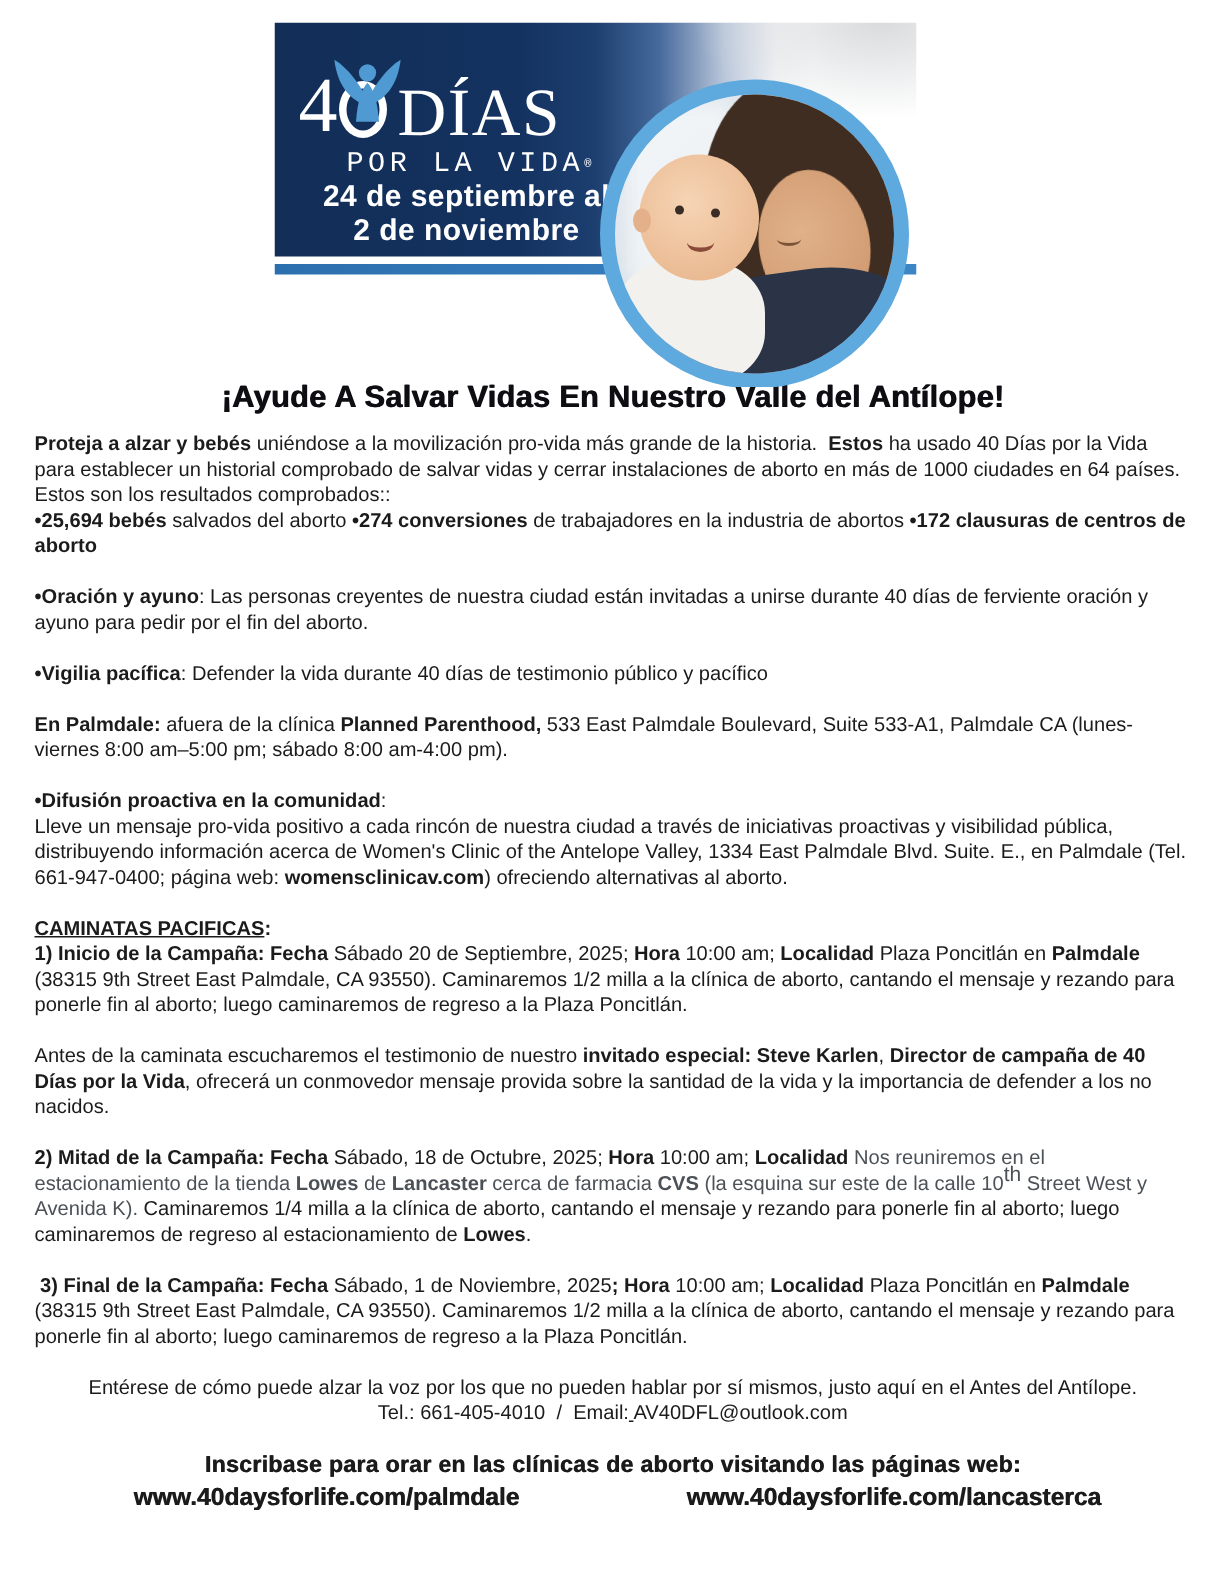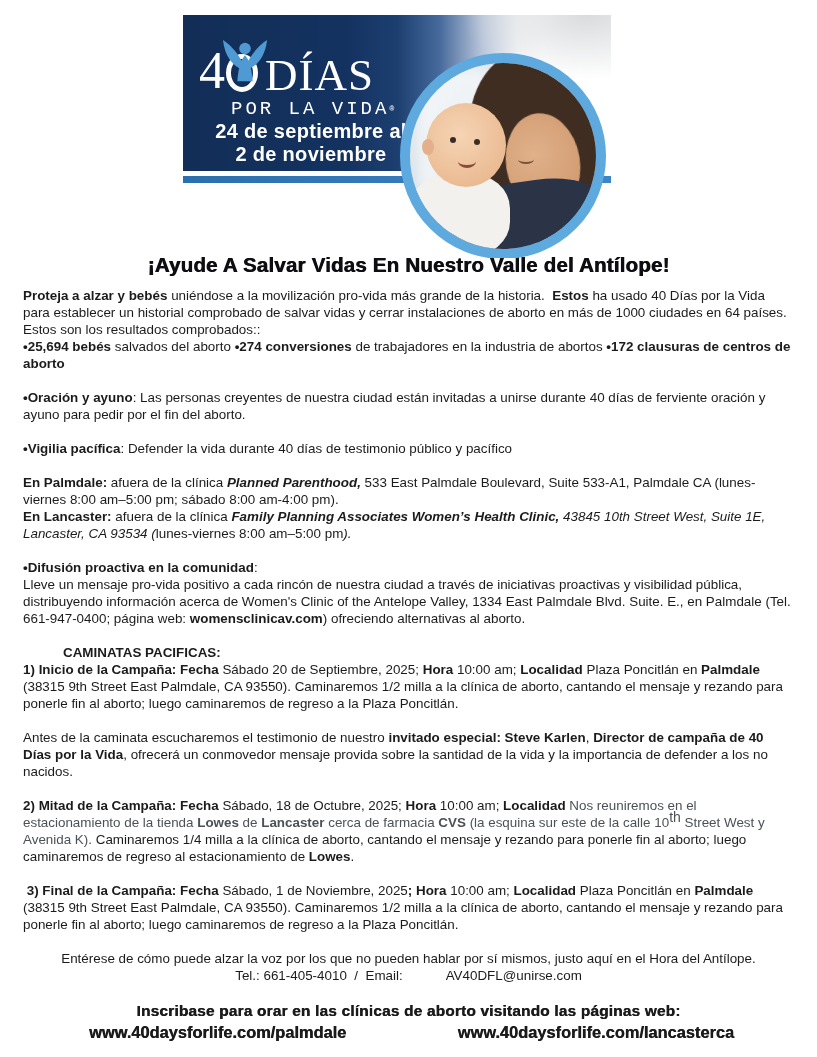--- a/index.html
+++ b/index.html
@@ -49,22 +49,22 @@
   .baby-ear{left:12px;top:76px;width:12px;height:16px;background:#e3b08a;border-radius:50%;}
 
   
   .doc{position:absolute;left:23px;top:252px;width:771px;}
   .title{font-size:20.5px;line-height:26px;font-weight:700;text-align:center;margin:0 0 9px 0;
          letter-spacing:0.2px;text-shadow:0.6px 0 0 currentColor;}
   .para{margin:0;font-size:13.4px;line-height:17px;}
   .gap{margin-top:17px;}
   .center{text-align:center;}
   .rb{font-weight:700;}
-  .ri{font-style:italic;}
-  .ru{margin-left:40px;}
+  .ri{}
+  .ru{text-decoration:underline;}
   .rgray{color:#4b5156;}
   .rsup{vertical-align:super;font-size:14px;line-height:0;}
   .inscribase{font-size:15.4px;line-height:20px;letter-spacing:0.2px;
               text-shadow:0.4px 0 0 currentColor;}
   .links-row{display:flex;justify-content:space-between;padding:0 60px 0 66px;font-size:16.4px;
              line-height:21px;margin-top:1px;text-shadow:0.4px 0 0 currentColor;}
 </style>
 </head>
 <body>
 
@@ -114,30 +114,29 @@
   </div>
 
   <div class="doc" style="color: rgb(27, 27, 27);">
     <div class="title" style="color: rgb(13, 13, 18);">¡Ayude A Salvar Vidas En Nuestro Valle del Antílope!</div>
     <div>
         <p class="para"><span class="rb">Proteja a alzar y bebés</span><span> uniéndose a la movilización pro-vida más grande de la historia.&nbsp; </span><span class="rb">Estos</span><span> ha usado 40 Días por la Vida para establecer un historial comprobado de salvar vidas y cerrar instalaciones de aborto en más de 1000 ciudades en 64 países. Estos son los resultados comprobados::</span></p>
         <p class="para"><span class="rb">•25,694 bebés</span><span> salvados del aborto </span><span class="rb">•274 conversiones</span><span> de trabajadores en la industria de abortos </span><span class="rb">•172 clausuras de centros de aborto</span></p>
         <p class="para gap"><span class="rb">•Oración y ayuno</span><span>: Las personas creyentes de nuestra ciudad están invitadas a unirse durante 40 días de ferviente oración y ayuno para pedir por el fin del aborto.</span></p>
         <p class="para gap"><span class="rb">•Vigilia pacífica</span><span>: Defender la vida durante 40 días de testimonio público y pacífico</span></p>
         <p class="para gap"><span class="rb">En Palmdale:</span><span> afuera de la clínica </span><span class="rb ri">Planned Parenthood,</span><span> 533 East Palmdale Boulevard, Suite 533-A1, Palmdale CA (lunes-viernes 8:00 am–5:00 pm; sábado 8:00 am-4:00 pm).</span></p>
-        <p class="para"><span class="rb">En Lancaster:</span><span> afuera de la clínica </span><span class="rb ri">Family Planning Associates Women’s Health Clinic,</span><span class="ri"> 43845 10th Street West, Suite 1E, Lancaster, CA 93534 (</span><span>lunes-viernes 8:00 am–5:00 pm</span><span class="ri">).</span></p>
         <p class="para gap"><span class="rb">•Difusión proactiva en la comunidad</span><span>:</span></p>
         <p class="para"><span>Lleve un mensaje pro-vida positivo a cada rincón de nuestra ciudad a través de iniciativas proactivas y visibilidad pública, distribuyendo información acerca de Women's Clinic of the Antelope Valley, 1334 East Palmdale Blvd. Suite. E., en Palmdale (Tel. 661-947-0400; página web: </span><span class="rb">womensclinicav.com</span><span>) ofreciendo alternativas al aborto.</span></p>
         <p class="para gap"><span class="rb ru">CAMINATAS PACIFICAS</span><span class="rb">:</span></p>
         <p class="para"><span class="rb">1) Inicio de la Campaña: Fecha</span><span> Sábado 20 de Septiembre, 2025; </span><span class="rb">Hora</span><span> 10:00 am; </span><span class="rb">Localidad</span><span> Plaza Poncitlán en </span><span class="rb">Palmdale</span><span> (38315 9th Street East Palmdale, CA 93550). Caminaremos 1/2 milla a la clínica de aborto, cantando el mensaje y rezando para ponerle fin al aborto; luego caminaremos de regreso a la Plaza Poncitlán.</span></p>
         <p class="para gap"><span>Antes de la caminata escucharemos el testimonio de nuestro </span><span class="rb">invitado especial: Steve Karlen</span><span>, </span><span class="rb">Director de campaña de 40 Días por la Vida</span><span>, ofrecerá un conmovedor mensaje provida sobre la santidad de la vida y la importancia de defender a los no nacidos.</span></p>
         <p class="para gap"><span class="rb">2) Mitad de la Campaña: Fecha</span><span> Sábado, 18 de Octubre, 2025; </span><span class="rb">Hora</span><span> 10:00 am; </span><span class="rb">Localidad</span><span class="rgray"> Nos reuniremos en el estacionamiento de la tienda </span><span class="rb rgray">Lowes</span><span class="rgray"> de </span><span class="rb rgray">Lancaster</span><span class="rgray"> cerca de farmacia </span><span class="rb rgray">CVS</span><span class="rgray"> (la esquina sur este de la calle 10</span><span class="rsup rgray">th</span><span class="rgray"> Street West y Avenida K).</span><span> Caminaremos 1/4 milla a la clínica de aborto, cantando el mensaje y rezando para ponerle fin al aborto; luego caminaremos de regreso al estacionamiento de </span><span class="rb">Lowes</span><span>.</span></p>
         <p class="para gap"><span class="rb">&nbsp;3) Final de la Campaña: Fecha</span><span> Sábado, 1 de Noviembre, 2025</span><span class="rb">; Hora</span><span> 10:00 am; </span><span class="rb">Localidad</span><span> Plaza Poncitlán en </span><span class="rb">Palmdale</span><span> (38315 9th Street East Palmdale, CA 93550). Caminaremos 1/2 milla a la clínica de aborto, cantando el mensaje y rezando para ponerle fin al aborto; luego caminaremos de regreso a la Plaza Poncitlán.</span></p>
-        <p class="para gap center"><span>Entérese de cómo puede alzar la voz por los que no pueden hablar por sí mismos, justo aquí en el Hora del Antílope.</span></p>
-        <p class="para center"><span>Tel.: 661-405-4010&nbsp; /&nbsp; Email:</span><span class="ru"> </span><span>AV40DFL@unirse.com</span></p>
+        <p class="para gap center"><span>Entérese de cómo puede alzar la voz por los que no pueden hablar por sí mismos, justo aquí en el Antes del Antílope.</span></p>
+        <p class="para center"><span>Tel.: 661-405-4010&nbsp; /&nbsp; Email:</span><span class="ru"> </span><span>AV40DFL@outlook.com</span></p>
         <p class="para gap center inscribase"><span class="rb">Inscribase para orar en las clínicas de aborto visitando las páginas web:</span></p>
         <p class="para links-row">
           <span class="rb">www.40daysforlife.com/palmdale</span>
           <span class="rb">www.40daysforlife.com/lancasterca</span>
         </p>
       </div>
   </div>
 
 </div>
 

